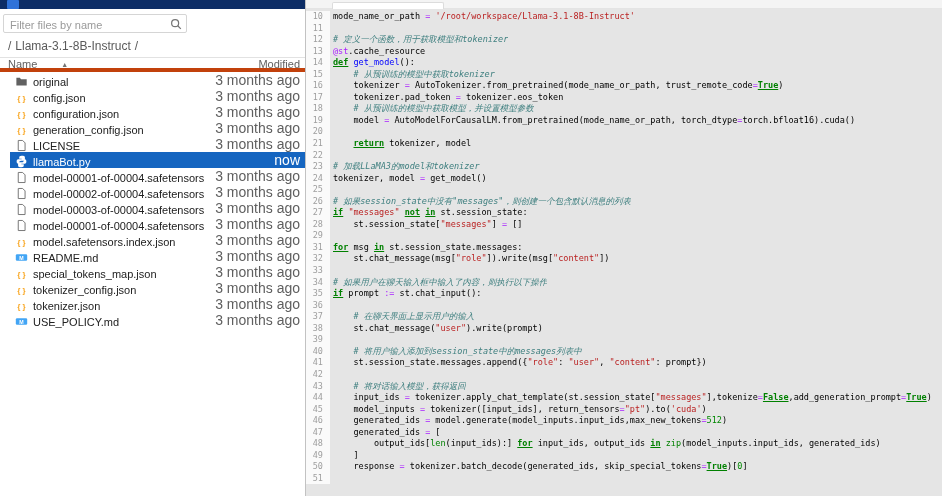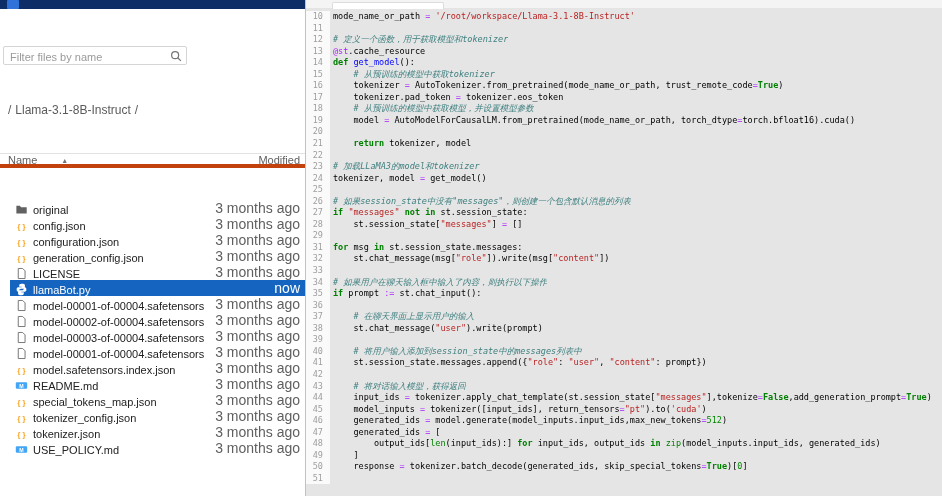--- a/index.html
+++ b/index.html
@@ -2,21 +2,21 @@
 <html><head>
 <meta charset="utf-8">
 <style>
   * { margin:0; padding:0; box-sizing:border-box; }
   html,body { width:942px; height:496px; overflow:hidden; background:#fff;
               font-family:"Liberation Sans", sans-serif; }
   .app { display:flex; width:942px; height:496px; }
 
   
   .file-panel { flex:0 0 306px; width:306px; border-right:1px solid #c2c2c2;
-                display:flex; flex-direction:column; background:#fff; overflow:hidden;gap:32px; }
+                display:flex; flex-direction:column; background:#fff; overflow:hidden; }
   .panel-topbar { height:9px; background:#0d2d66; position:relative; flex:0 0 9px; }
   .logo-chip { position:absolute; left:7px; top:0; width:12px; height:9px;
                background:#2f72d9; border-radius:1px; display:block; }
   .filter-row { padding:5px 4px 4px 3px; flex:0 0 auto; }
   .filter-box { position:relative; width:184px; height:19px; border:1px solid #d5d5d5;
                 border-radius:2px; background:#fff; }
   .filter-box input { width:100%; height:100%; border:none; outline:none;
                       padding:0 20px 0 6px; font-size:11px; color:#333; font-family:inherit; background:transparent; }
   .filter-box input::placeholder { color:#9a9a9a; }
   .search-icon { position:absolute; right:3px; top:2px; width:14px; height:14px; color:#757575; }
@@ -45,21 +45,21 @@
   .toolbar-remnant { position:absolute; left:26px; top:2px; width:112px; height:7px;
                      background:#fff; border:1px solid #dcdcdc; border-bottom:none; border-radius:2px 2px 0 0; display:block; }
   .code-area { flex:1; overflow:hidden; padding-top:2px;
                font-family:"DejaVu Sans Mono","Liberation Mono",monospace;
                font-size:8.5px; line-height:11.55px; }
   .code-line { display:flex; white-space:pre; height:11.55px; }
   .gutter { flex:0 0 24px; text-align:right; padding-right:7px; color:#9e9e9e;
             background:#fafafa; user-select:none; }
   .code-text { padding-left:3px; white-space:pre; overflow:hidden; }
   .tk-p { color:#000000; }
-  .tk-k { color:#008000; font-weight:bold; }
+  .tk-k { color:#008000; font-weight:bold;text-decoration:underline; }
   .tk-b { color:#008000; }
   .tk-s { color:#ba2121; }
   .tk-c { color:#408080; font-style:italic; }
   .tk-o { color:#aa22ff; }
   .tk-f { color:#0000ff; }
   .tk-m { color:#aa22ff; }
   .tk-n { color:#008800; }
 </style>
 </head>
 <body>

